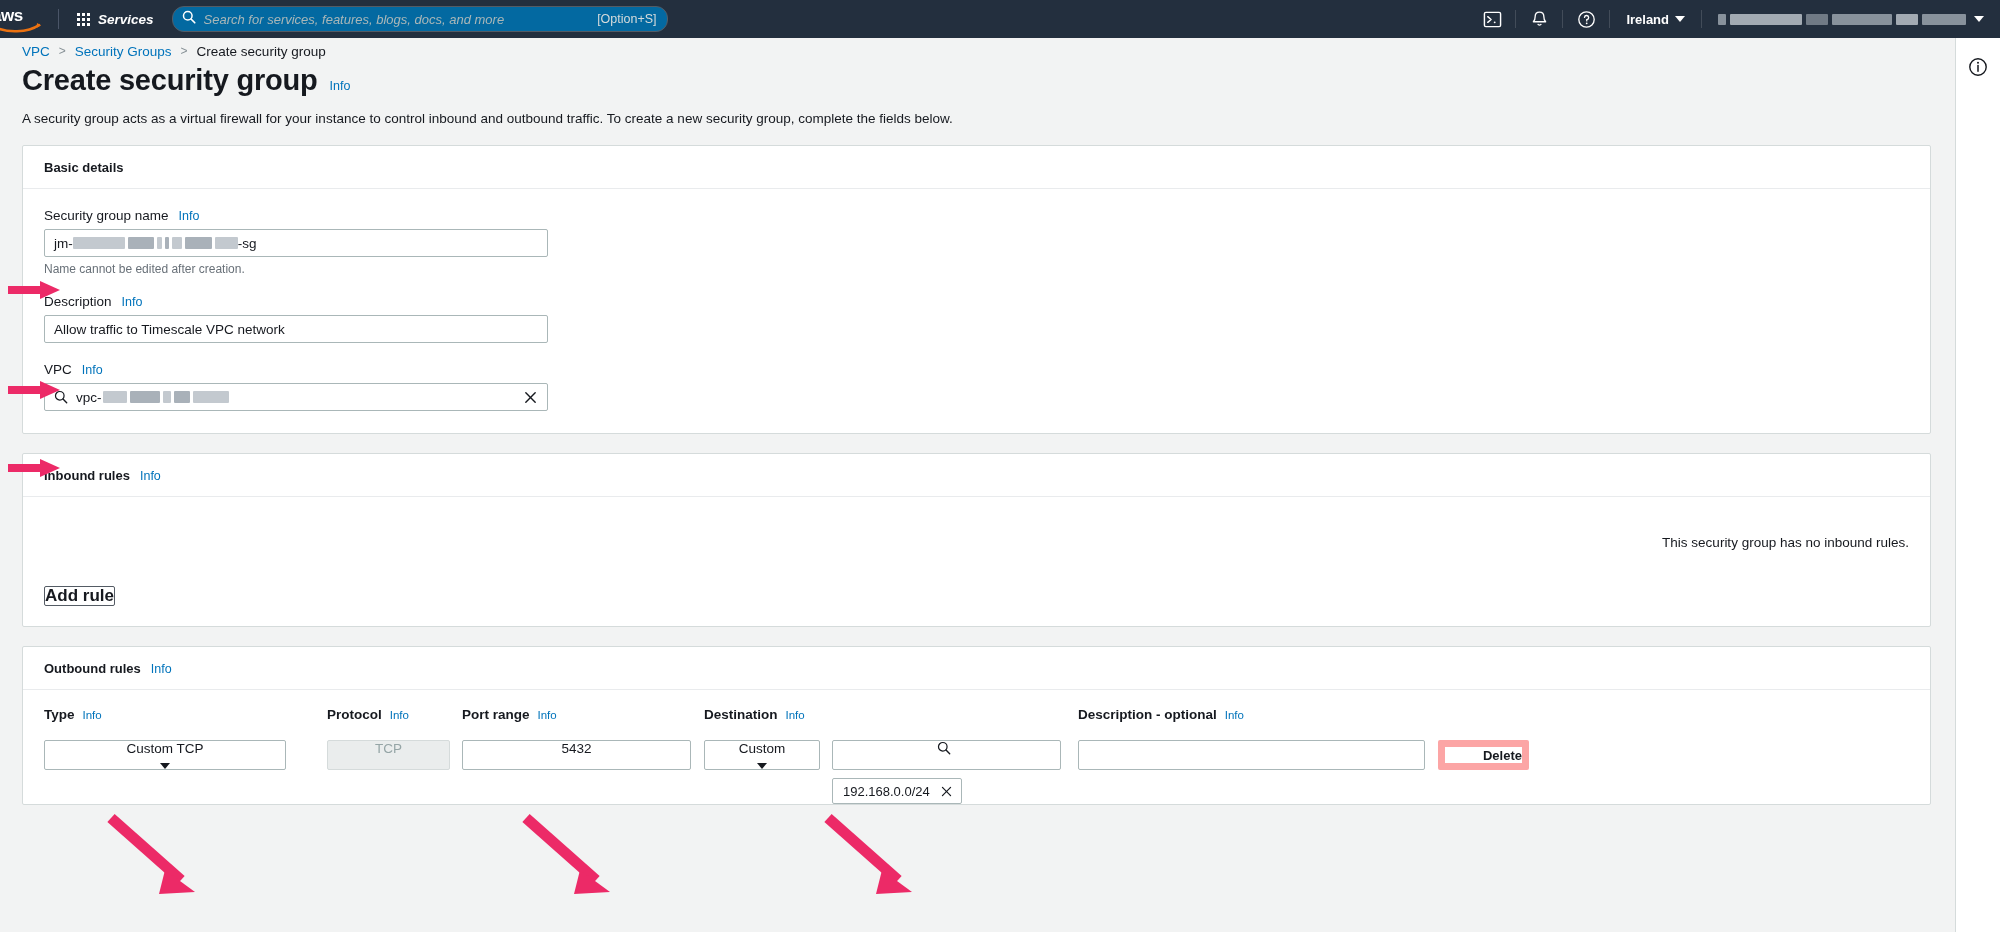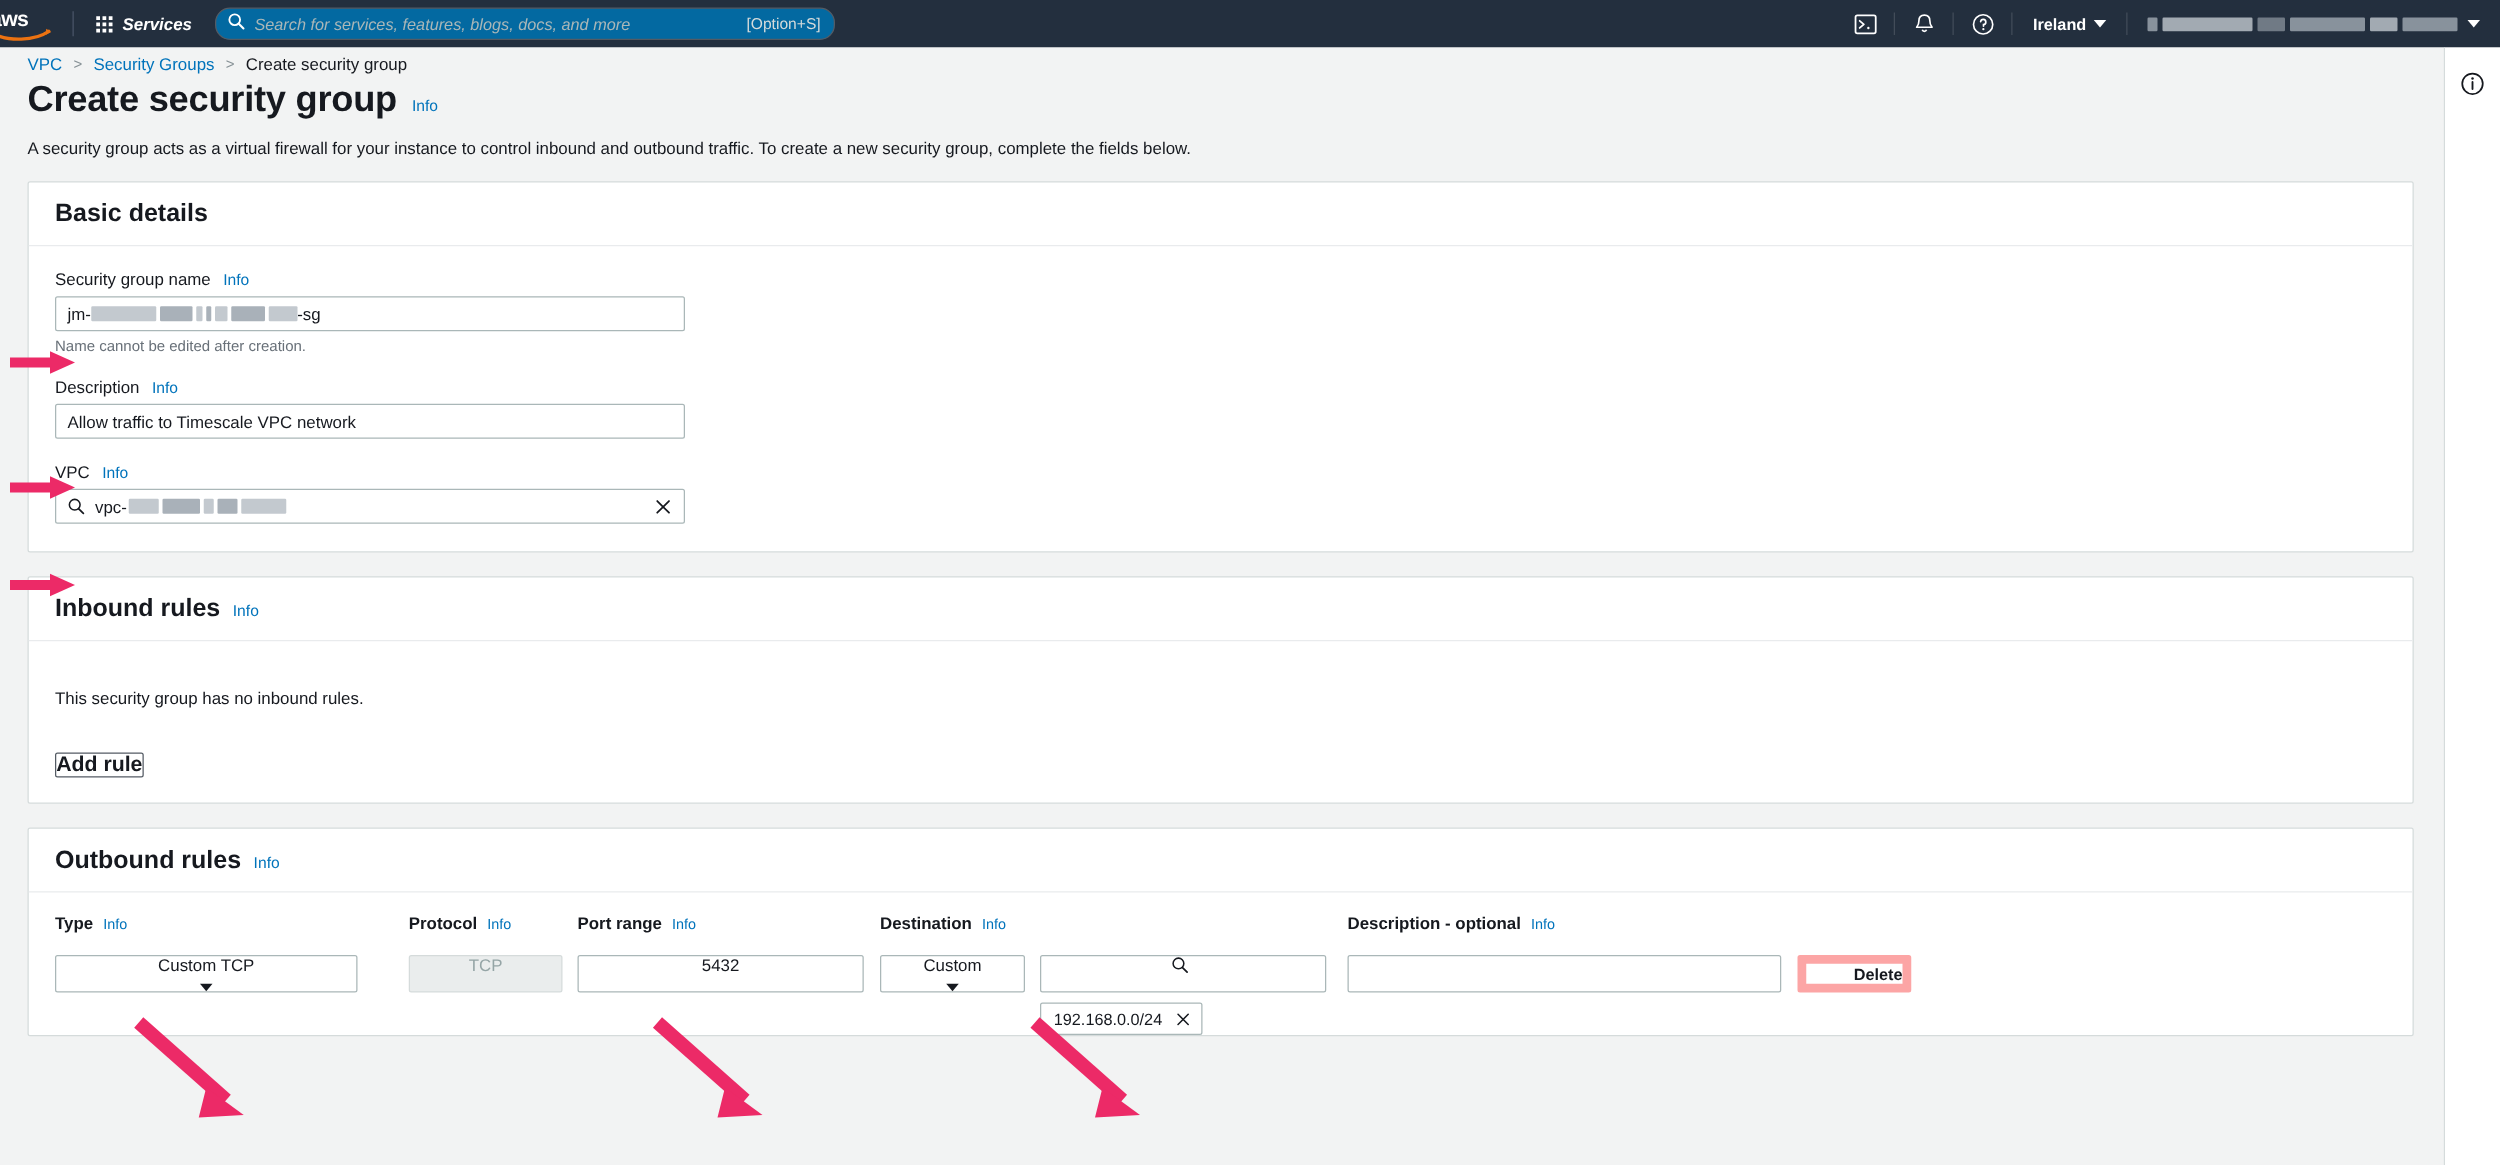--- a/index.html
+++ b/index.html
@@ -158,21 +158,21 @@
     background: #ffffff;
     border: 1px solid #d5dbdb;
     border-radius: 2px;
     margin-top: 19px;
   }
   .card-header {
     padding: 14px 21px 13px 21px;
     border-bottom: 1px solid #e9ebed;
     display: flex; align-items: baseline; gap: 10px;
   }
-  .card-title { font-size: 20px; font-weight: bold; color: #16191f; }
+  .card-title { font-size: 13px; font-weight: bold; color: #16191f; }
   .card-body { padding: 19px 21px 22px 21px; }
 
   .field { margin-bottom: 5px; }
   .field-label-row {
     display: flex; align-items: baseline; gap: 10px;
     margin-bottom: 6px;
   }
   .field-label { font-size: 13.5px; font-weight: normal; color: #16191f; }
   .txtbox {
     width: 504px; height: 28px;
@@ -195,21 +195,21 @@
     background: #ffffff;
     display: flex; align-items: center;
     padding: 0 9px;
     gap: 8px;
   }
   .selectbox .val { font-size: 13.5px; color: #16191f; flex: 1 1 auto; display:flex; align-items:center; }
   .x-btn { cursor: pointer; display: flex; align-items: center; }
 
   
   .empty-msg {
-    text-align: left;
+    text-align: right;
     font-size: 13.5px;
     color: #16191f;
     padding: 32px 0 12px 0;
   }
   .btn {
     display: inline-flex; align-items: center; justify-content: center;
     height: 20px; padding: 0 0;
     border: 1px solid #545b64;
     border-radius: 2px;
     background: #ffffff;

